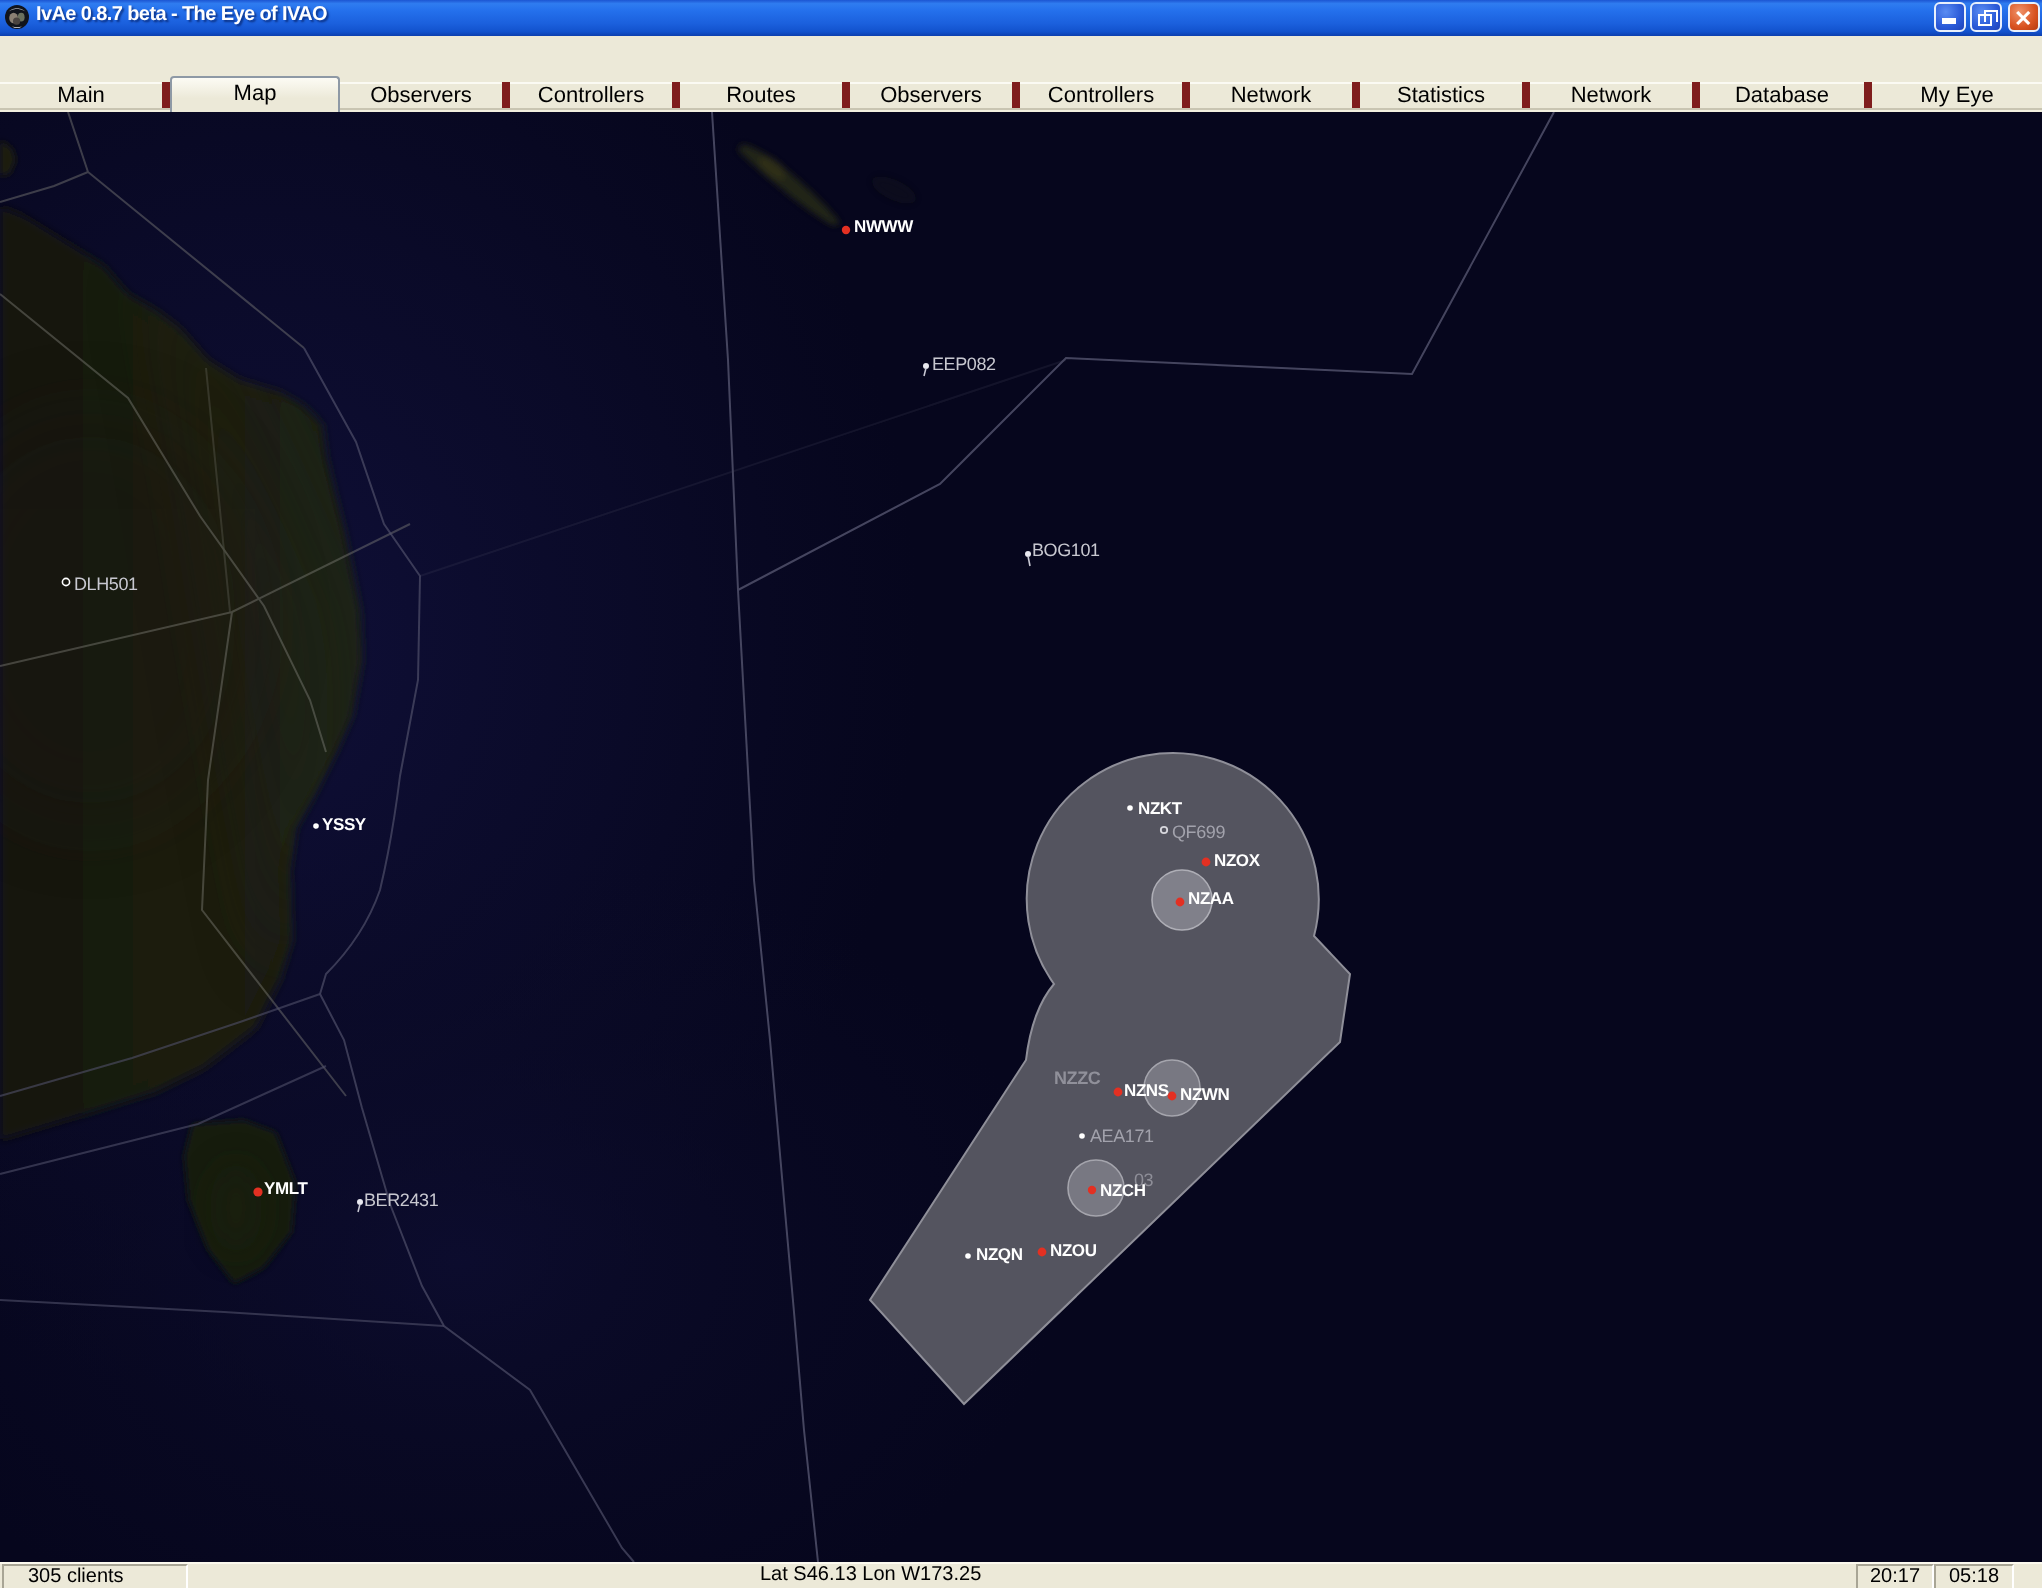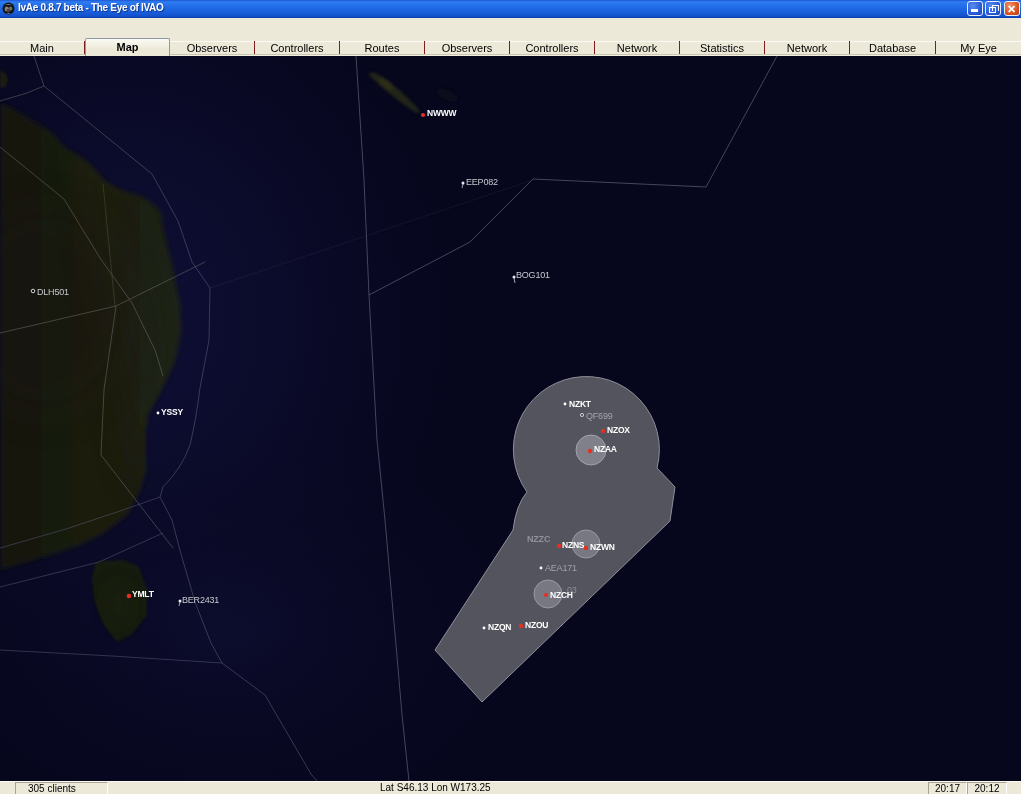--- a/index.html
+++ b/index.html
@@ -11,27 +11,27 @@
 #btnmin{left:967px;background:radial-gradient(circle at 35% 30%,#5a8cf2,#2a5ad8 60%,#1e42b8);}
 #btnmax{left:985px;background:radial-gradient(circle at 35% 30%,#5a8cf2,#2a5ad8 60%,#1e42b8);}
 #btnclose{left:1004px;background:radial-gradient(circle at 35% 30%,#f0926a,#d95321 60%,#b53a10);}
 #btnmin .g{position:absolute;left:3px;bottom:3px;width:7px;height:3px;background:#fff;}
 #btnmax .g{position:absolute;left:3px;top:5px;width:7px;height:6px;border:1px solid #fff;box-sizing:border-box;}
 #btnmax .g2{position:absolute;left:6px;top:3px;width:7px;height:6px;border:1px solid #fff;border-bottom:none;box-sizing:border-box;}
 #btnclose .g{position:absolute;left:2px;top:1px;color:#fff;font-size:11px;font-weight:bold;font-family:"Liberation Sans",sans-serif;}
 #menubar{position:absolute;left:0;top:18px;width:1021px;height:22px;background:#ece9d8;font-size:10.5px;color:#000;}
 #menubar span{position:absolute;top:5px;}
 #tabs{position:absolute;left:0;top:40px;width:1021px;height:16px;background:#ece9d8;font-size:11px;color:#000;}
-.tab{position:absolute;top:1px;height:13px;text-align:center;border-right:1px solid #7f1d1d;box-shadow:inset 0 1px 0 #fbfaf3;padding-top:1px;box-sizing:border-box;}
-.tab.active{top:-2px;height:18px;background:linear-gradient(180deg,#fcfbf4,#ece9d8 60%);border:1px solid #8e99a5;border-bottom:none;border-radius:2px 2px 0 0;padding-top:2px;box-shadow:none;font-weight:bold;}
+.tab{position:absolute;top:1px;height:13px;text-align:center;border-right:4px solid #7f1d1d;box-shadow:inset 0 1px 0 #fbfaf3;padding-top:1px;box-sizing:border-box;}
+.tab.active{top:-2px;height:18px;background:linear-gradient(180deg,#fcfbf4,#ece9d8 60%);border:1px solid #8e99a5;border-bottom:none;border-radius:2px 2px 0 0;padding-top:2px;box-shadow:none;}
 #tabs .strip{position:absolute;left:0;top:14px;width:1021px;height:2px;background:#f2efdf;border-top:1px solid #c9c5b2;}
 #map{position:absolute;left:0;top:56px;width:1021px;height:725px;background:#06061d;}
 #statusbar{position:absolute;left:0;top:781px;width:1021px;height:13px;background:#ece9d8;border-top:1px solid #fbf9ee;font-size:10px;color:#000;white-space:nowrap;}
 .spanel{position:absolute;top:0px;height:11px;border:1px solid;border-color:#a8a595 #fff #fff #a8a595;background:#ece9d8;}
-#sp1{left:15px;width:65px;padding-left:26px;}
+#sp1{left:1px;width:65px;padding-left:26px;}
 #sptxt{position:absolute;left:12px;top:0px;}
 #splat{position:absolute;left:380px;top:0px;width:240px;}
 #sp2{left:928px;width:37px;text-align:center;}
 #sp3{left:967px;width:38px;text-align:center;}
 .spanel div{margin-top:0px;}
 </style>
 </head>
 <body>
 <div id="win">
 <div id="titlebar">
@@ -203,16 +203,16 @@
 </div>
 <div id="statusbar">
   <div class="spanel" id="sp1">
         <div id="sptxt">305 clients</div>
       </div>
   <div id="splat">Lat S46.13 Lon W173.25</div>
   <div class="spanel" id="sp2">
         <div>20:17</div>
       </div>
   <div class="spanel" id="sp3">
-        <div>20:12</div>
+        <div>05:18</div>
       </div>
 </div>
 </div>
 
 </body></html>

